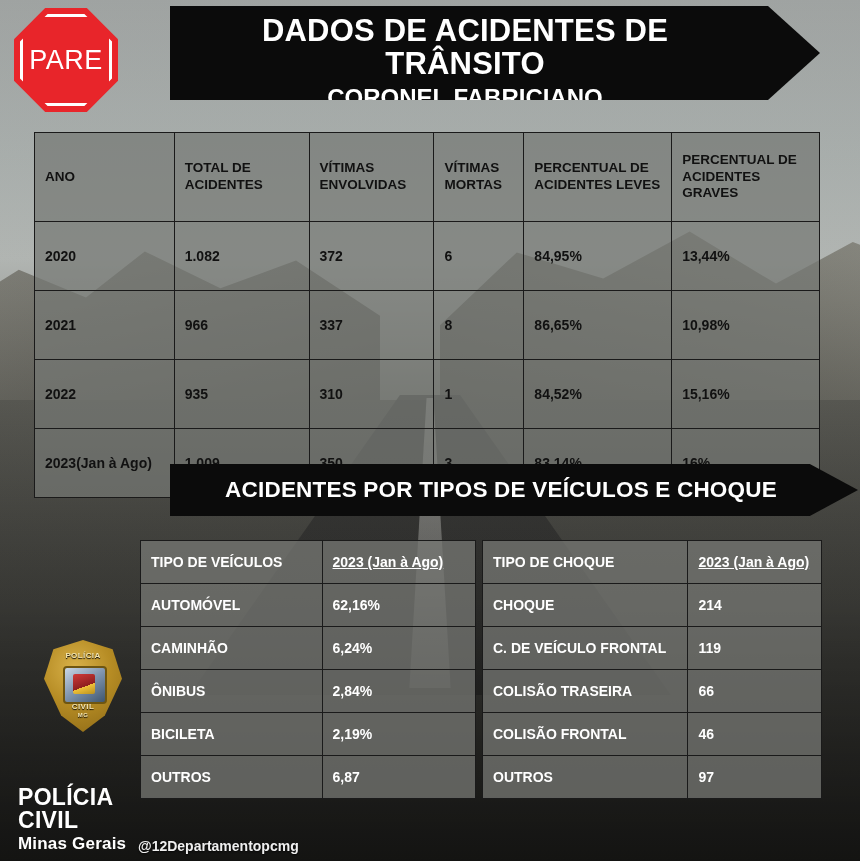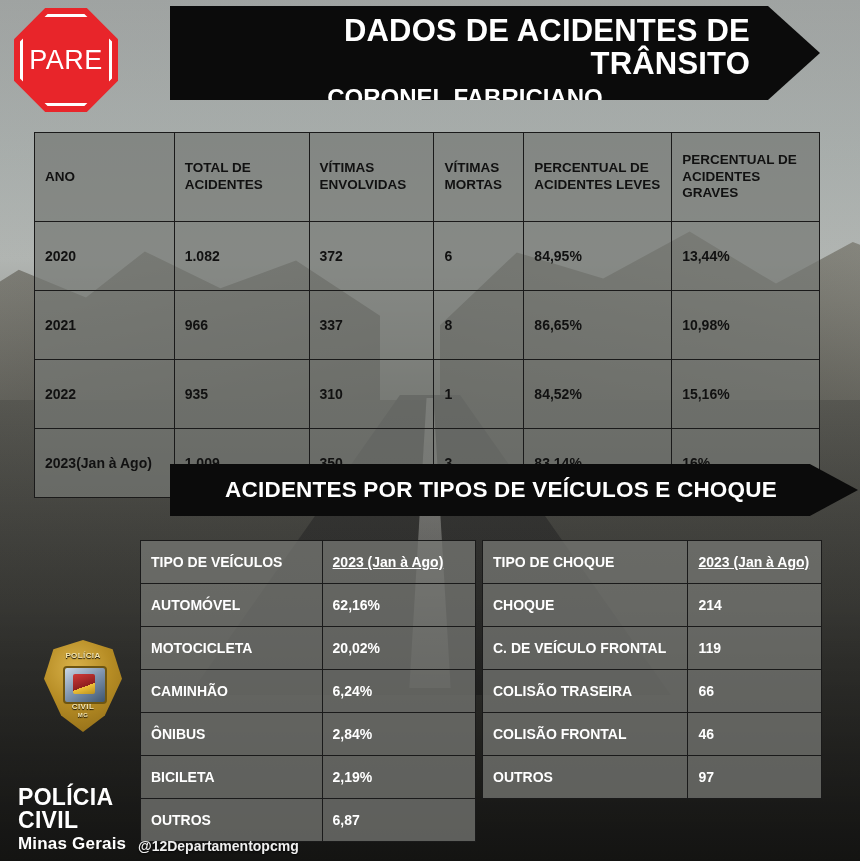--- a/index.html
+++ b/index.html
@@ -98,21 +98,21 @@
     top: 6px;
     width: 650px;
     height: 94px;
     clip-path: polygon(0 0, 92% 0, 100% 50%, 92% 100%, 0 100%);
     padding: 0;
   }
   #header-banner .t1 {
     font-size: 31px;
     font-weight: bold;
     letter-spacing: .2px;
-    text-align: right;
+    text-align: center;
     padding: 9px 70px 0 10px;
     line-height: 1.05;
   }
   #header-banner .t2 {
     font-size: 24px;
     font-weight: bold;
     text-align: center;
     padding: 5px 70px 0 10px;
     line-height: 1.05;
   }
@@ -403,24 +403,20 @@
         <th>TIPO DE VEÍCULOS</th>
         <th class="u">2023 (Jan à Ago)</th>
       </tr>
     </thead>
     <tbody>
       <tr>
         <td>AUTOMÓVEL</td>
         <td>62,16%</td>
       </tr>
       <tr>
-        <td>MOTOCICLETA</td>
-        <td>20,02%</td>
-      </tr>
-      <tr>
         <td>CAMINHÃO</td>
         <td>6,24%</td>
       </tr>
       <tr>
         <td>ÔNIBUS</td>
         <td>2,84%</td>
       </tr>
       <tr>
         <td>BICILETA</td>
         <td>2,19%</td>

